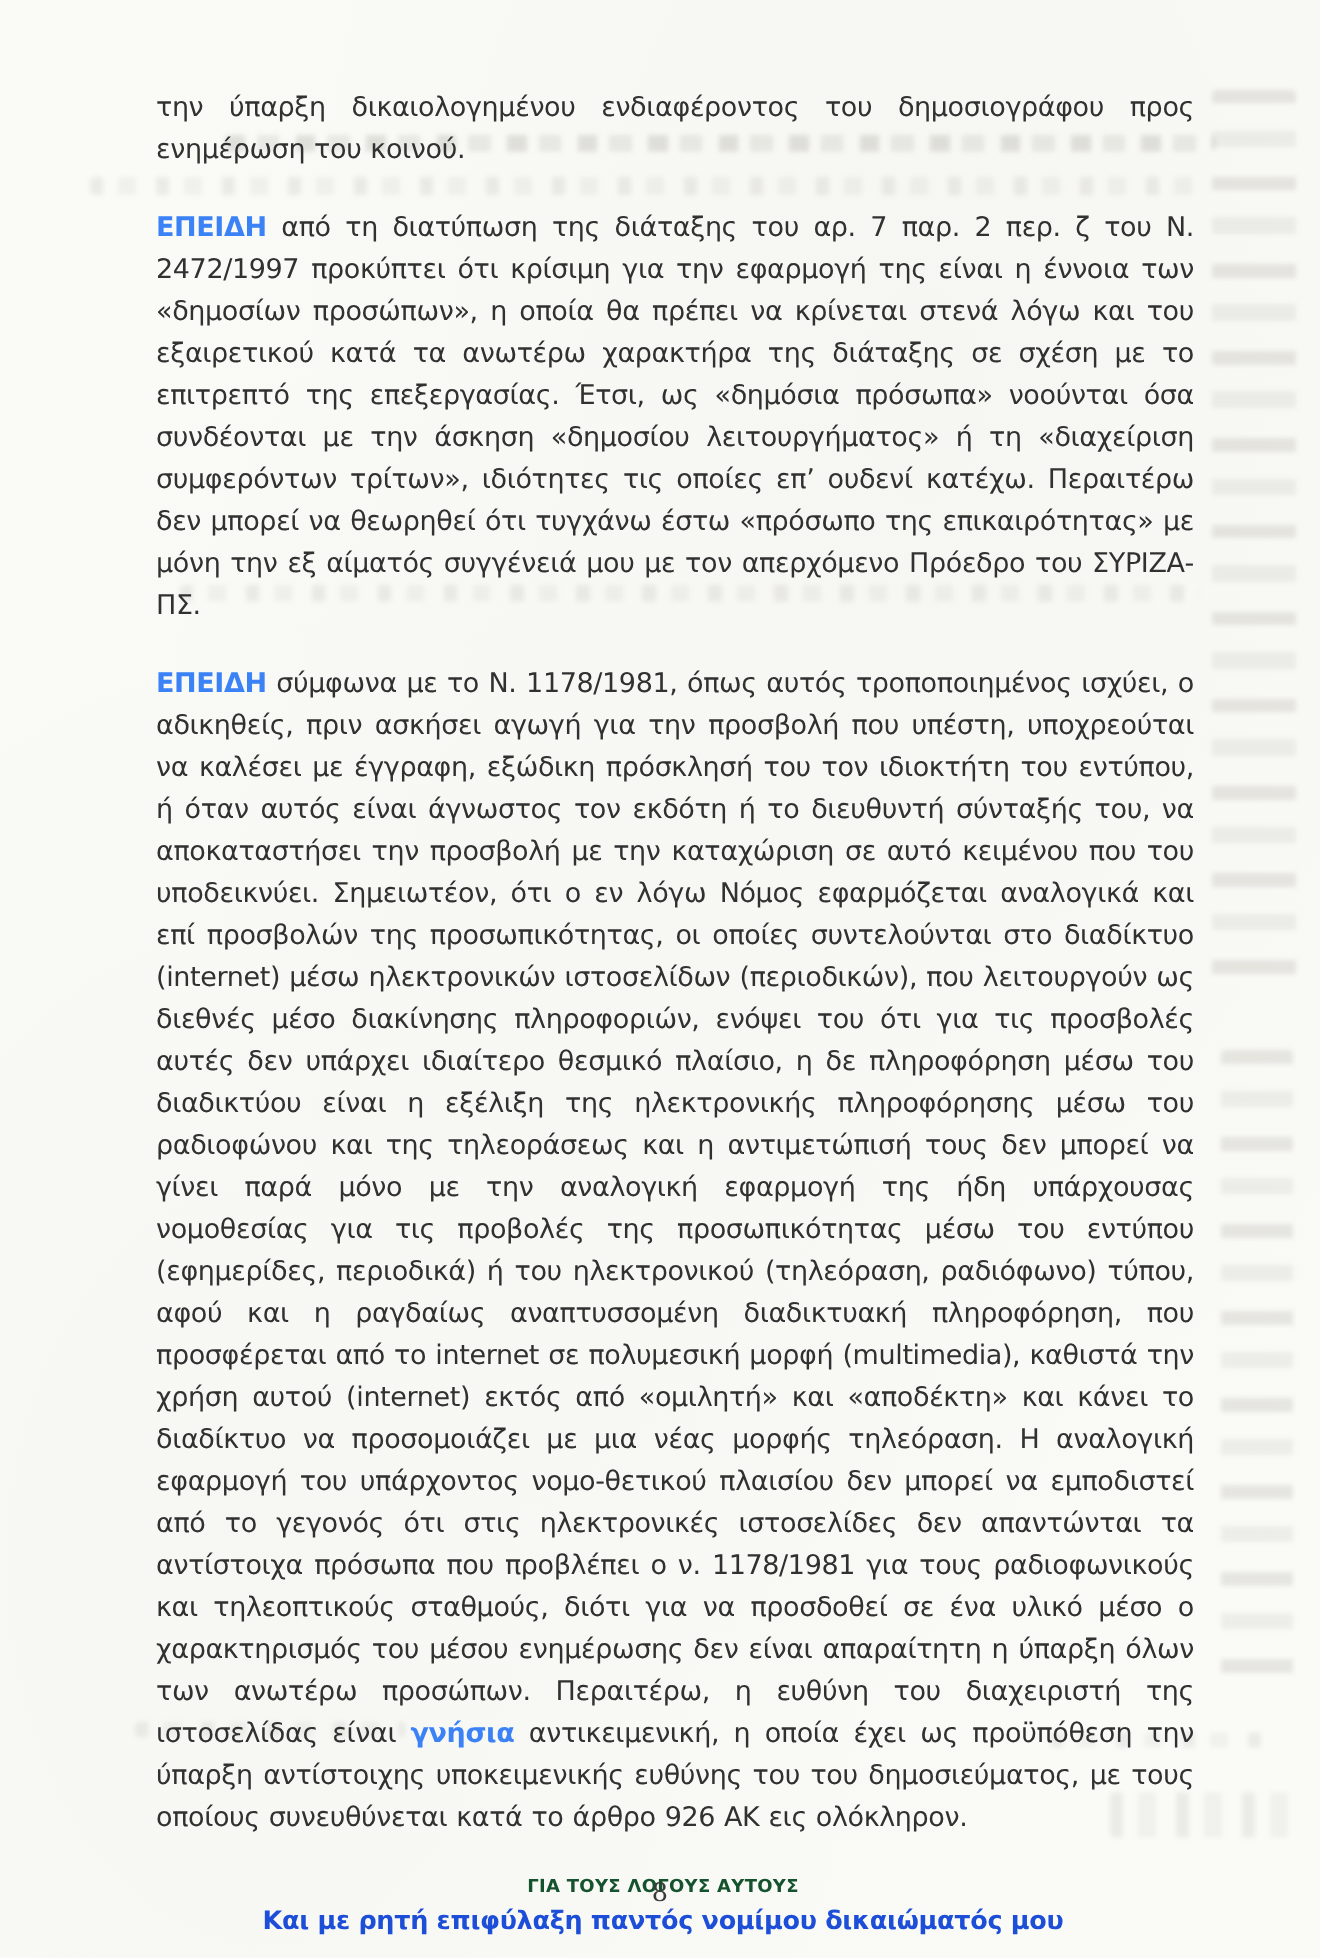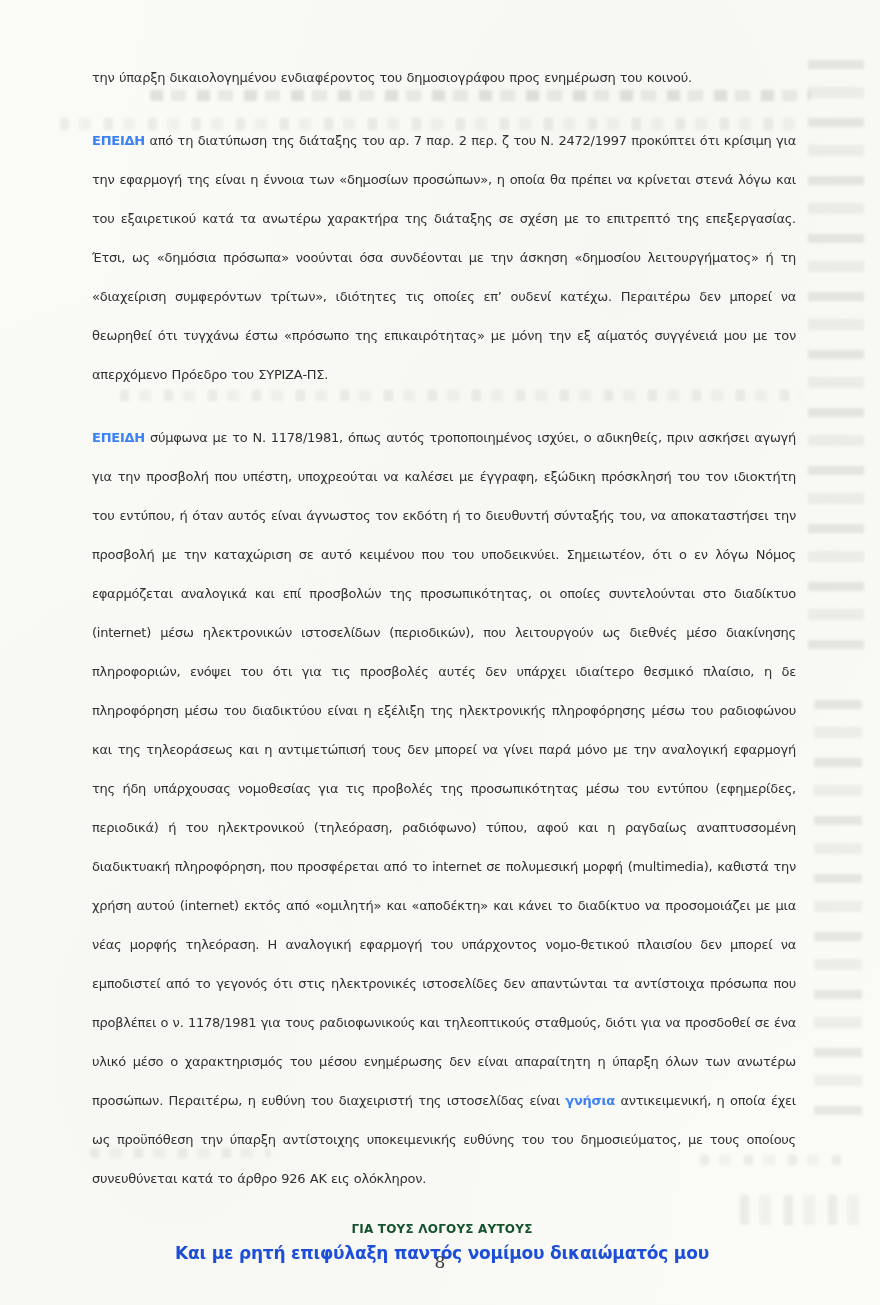--- a/index.html
+++ b/index.html
@@ -19,23 +19,23 @@
     overflow: hidden;
   }
   .page { position: absolute; inset: 0; }
   .content {
     position: absolute;
     left: 88px;
     top: 58px;
     width: 708px;
   }
   p.body-par {
-    margin: 0 0 24px 4px;
-    font-size: 13px;
-    line-height: 39px;
+    margin: 0 0 24px 16px;
+    font-size: 18px;
+    line-height: 28px;
     text-align: justify;
     letter-spacing: -0.25px;
     word-spacing: 0.5px;
   }
   .seg-bold { font-weight: bold; color: #3b82f6; }
   .closing { text-align: center; margin-top: 4px; }
   .closing-heading {
     font-weight: bold;
     font-size: 12px;
     letter-spacing: 0.2px;

